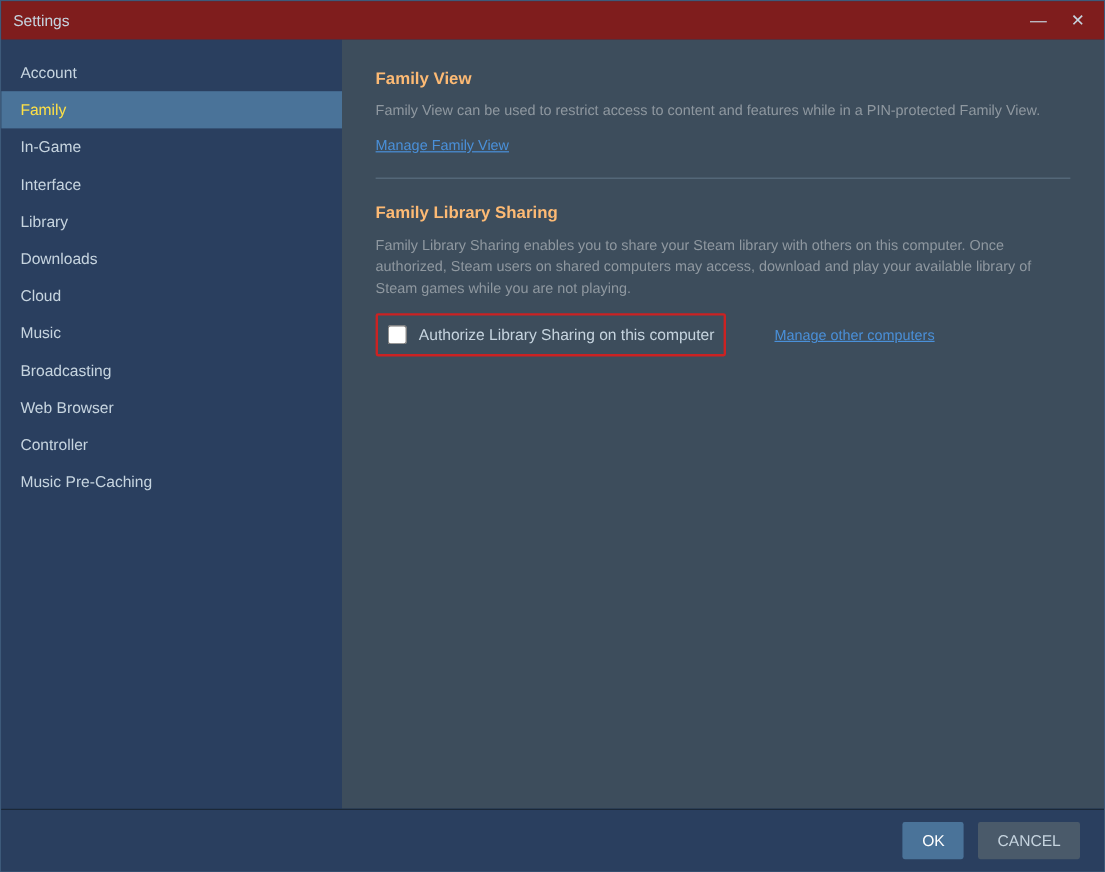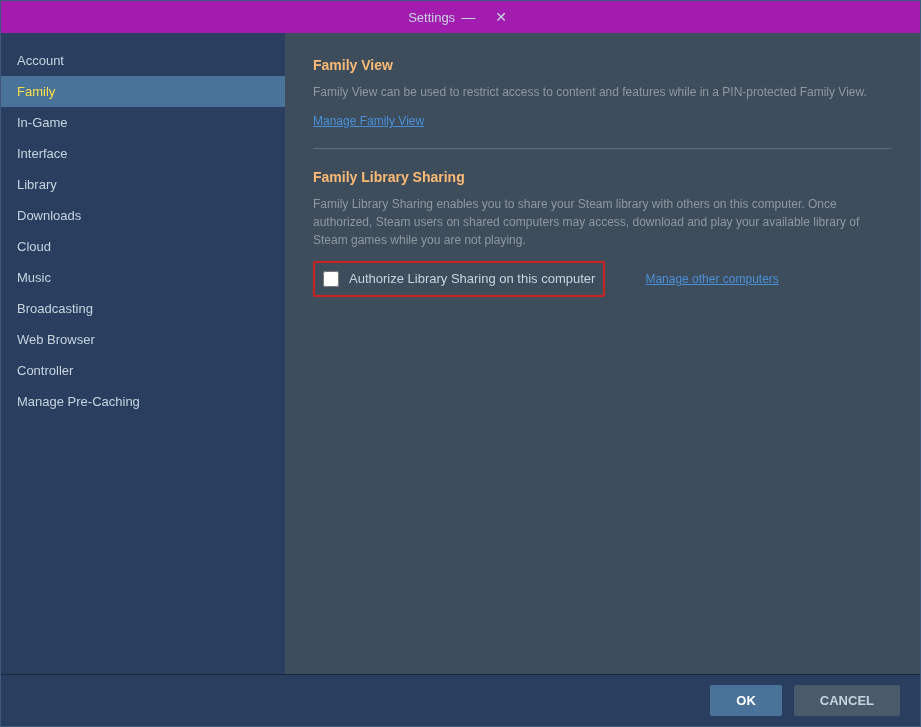--- a/index.html
+++ b/index.html
@@ -14,26 +14,26 @@
     }
     .window {
       width: 921px;
       height: 727px;
       background: #2a3f5f;
       display: flex;
       flex-direction: column;
       border: 1px solid #3d5a7a;
     }
     .titlebar {
-      background: #a21caf;
+      background: #7f1d1d;
       height: 32px;
       display: flex;
       align-items: center;
       padding: 0 10px;
-      justify-content: center;
+      justify-content: space-between;
       flex-shrink: 0;
     }
     .titlebar-title {
       color: #c6d4df;
       font-size: 13px;
     }
     .titlebar-controls {
       display: flex;
       gap: 8px;
     }
@@ -125,26 +125,26 @@
       height: 52px;
       display: flex;
       align-items: center;
       justify-content: flex-end;
       padding: 0 20px;
       gap: 12px;
       flex-shrink: 0;
       border-top: 1px solid #1b2838;
     }
     .footer-btn {
-      padding: 8px 26px;
+      padding: 8px 16px;
       font-size: 13px;
       cursor: pointer;
       border: none;
       border-radius: 2px;
-      font-weight: bold;
+      font-weight: normal;
     }
     .btn-ok {
       background: #4a7399;
       color: #fff;
     }
     .btn-cancel {
       background: #4a5a6a;
       color: #c6d4df;
     }
   </style>
@@ -166,21 +166,21 @@
       <div class="sidebar-item active">Family</div>
       <div class="sidebar-item">In-Game</div>
       <div class="sidebar-item">Interface</div>
       <div class="sidebar-item">Library</div>
       <div class="sidebar-item">Downloads</div>
       <div class="sidebar-item">Cloud</div>
       <div class="sidebar-item">Music</div>
       <div class="sidebar-item">Broadcasting</div>
       <div class="sidebar-item">Web Browser</div>
       <div class="sidebar-item">Controller</div>
-      <div class="sidebar-item">Manage Pre-Caching</div>
+      <div class="sidebar-item">Music Pre-Caching</div>
     </div>
 
     <div class="main">
 
       <div>
         <div class="section-title">Family View</div>
         <div class="section-desc">Family View can be used to restrict access to content and features while in a PIN-protected Family View.</div>
         <a class="manage-link">Manage Family View</a>
       </div>
 

